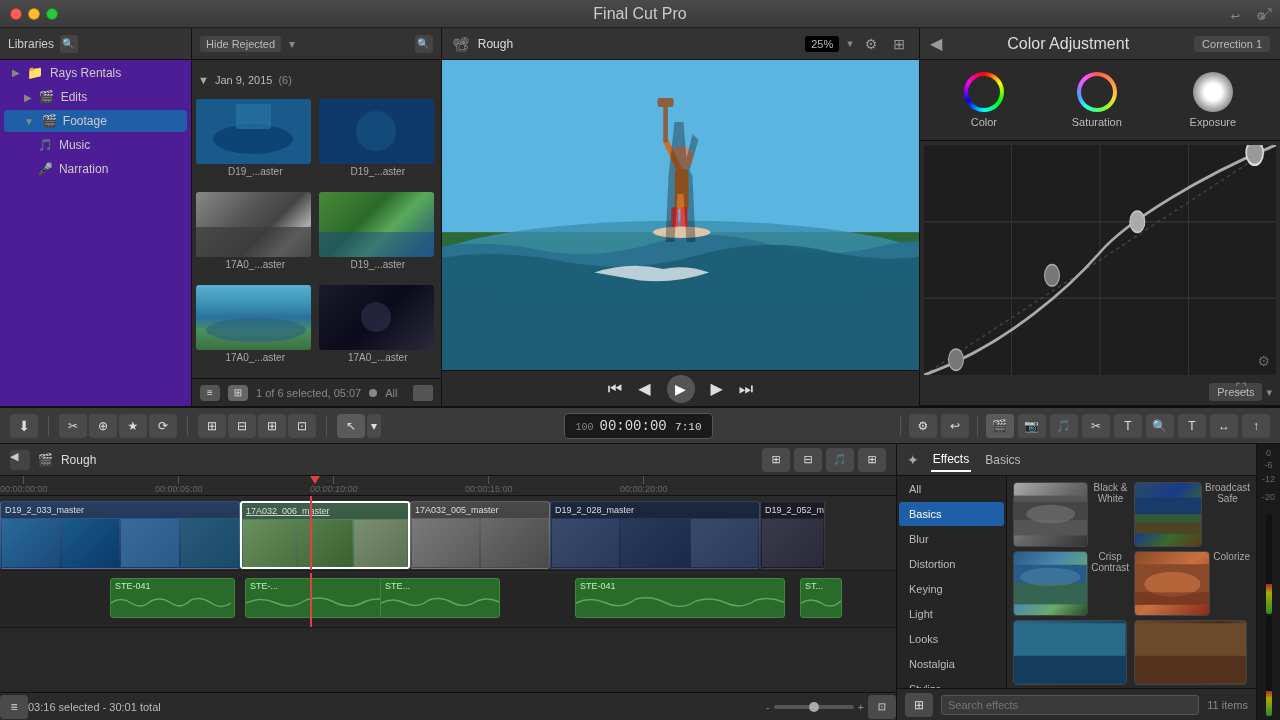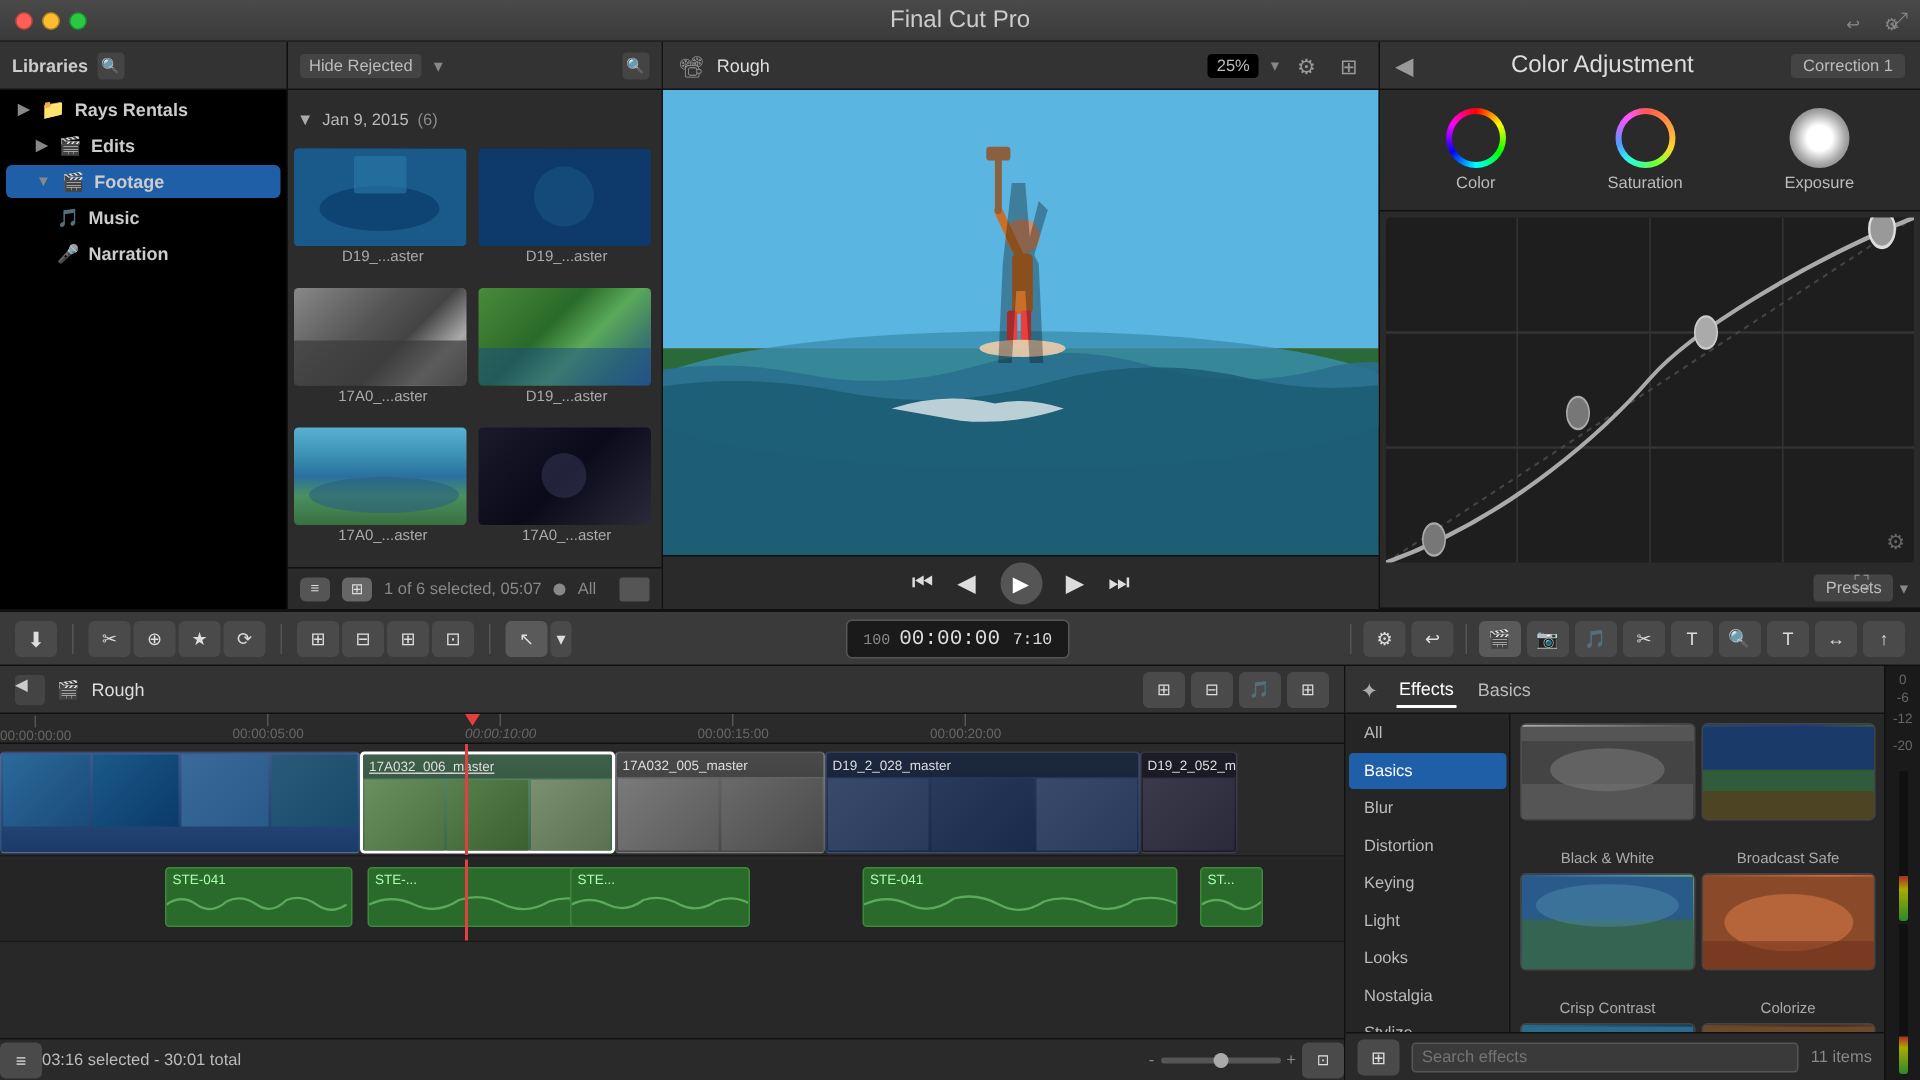--- a/index.html
+++ b/index.html
@@ -53,25 +53,24 @@
     
     .top-section {
       display: flex;
       height: 380px;
       border-bottom: 2px solid #111;
     }
 
     
     .sidebar {
       width: 192px;
-      background: #000000;
+      background: #4c1d95;
       border-right: 1px solid #111;
       display: flex;
       flex-direction: column;
-      font-weight: bold;
     }
     .sidebar-toolbar {
       height: 32px;
       background: #333;
       display: flex;
       align-items: center;
       padding: 0 8px;
       gap: 6px;
       border-bottom: 1px solid #111;
     }
@@ -489,22 +488,22 @@
       flex: 1;
       display: grid;
       grid-template-columns: 1fr 1fr;
       gap: 4px;
       padding: 6px;
       overflow-y: auto;
       align-content: start;
     }
     .effect-item {
       display: flex;
-      flex-direction: column;
-      gap: 20px;
+      flex-direction: row;
+      gap: 3px;
       cursor: pointer;
     }
     .effect-thumb {
       height: 65px;
       border-radius: 4px;
       overflow: hidden;
       position: relative;
       background: #3a3a3a;
       border: 1px solid #444;
     }
@@ -952,21 +951,21 @@
         <div style="flex:1;"></div>
         <div style="display:flex;gap:4px;">
           <div class="tool-btn" style="font-size:11px;">⊞</div>
           <div class="tool-btn" style="font-size:11px;">⊟</div>
           <div class="tool-btn" style="font-size:11px;">🎵</div>
           <div class="tool-btn" style="font-size:11px;">⊞</div>
         </div>
       </div>
 
       <div class="timeline-ruler" style="position:relative; overflow:hidden;">
-        <div class="ruler-tick" style="left:0px;justify-content:center;">
+        <div class="ruler-tick" style="left:0px;">
           <div class="ruler-line"></div>
           <span>00:00:00:00</span>
         </div>
         <div class="ruler-tick" style="left:155px;">
           <div class="ruler-line"></div>
           <span>00:00:05:00</span>
         </div>
         <div class="ruler-tick" style="left:310px;font-style:italic;">
           <div class="ruler-line"></div>
           <span>00:00:10:00</span>
@@ -981,20 +980,23 @@
         </div>
 
         <div style="position:absolute; top:0; left:310px; width:0; height:0; border-left:5px solid transparent; border-right:5px solid transparent; border-top:8px solid #e04040;"></div>
       </div>
 
       <div class="timeline-tracks" style="position:relative; overflow:hidden; height:200px;">
 
         <div class="track-row track-video" style="height:75px; position:relative;">
 
           <div class="timeline-clip" style="left:0; width:240px; background:linear-gradient(180deg,#3a5a8a,#1a3a6a); height:68px;">
+            <div class="clip-header">
+              <span>D19_2_033_master</span>
+            </div>
             <div style="display:flex; height:50px; overflow:hidden;">
               <div style="flex:1; background:linear-gradient(135deg,#2a6a9a,#1a4a7a); margin:1px;"></div>
               <div style="flex:1; background:linear-gradient(135deg,#1a5a8a,#0a3a6a); margin:1px;"></div>
               <div style="flex:1; background:linear-gradient(135deg,#3a6a9a,#2a5a8a); margin:1px;"></div>
               <div style="flex:1; background:linear-gradient(135deg,#2a5a7a,#1a4a6a); margin:1px;"></div>
             </div>
           </div>
           <div class="timeline-clip clip-selected" style="left:240px; width:170px; background:linear-gradient(180deg,#5a8a6a,#3a6a4a); height:68px;text-decoration:underline;">
             <div class="clip-header">
               <span>17A032_006_master</span>

